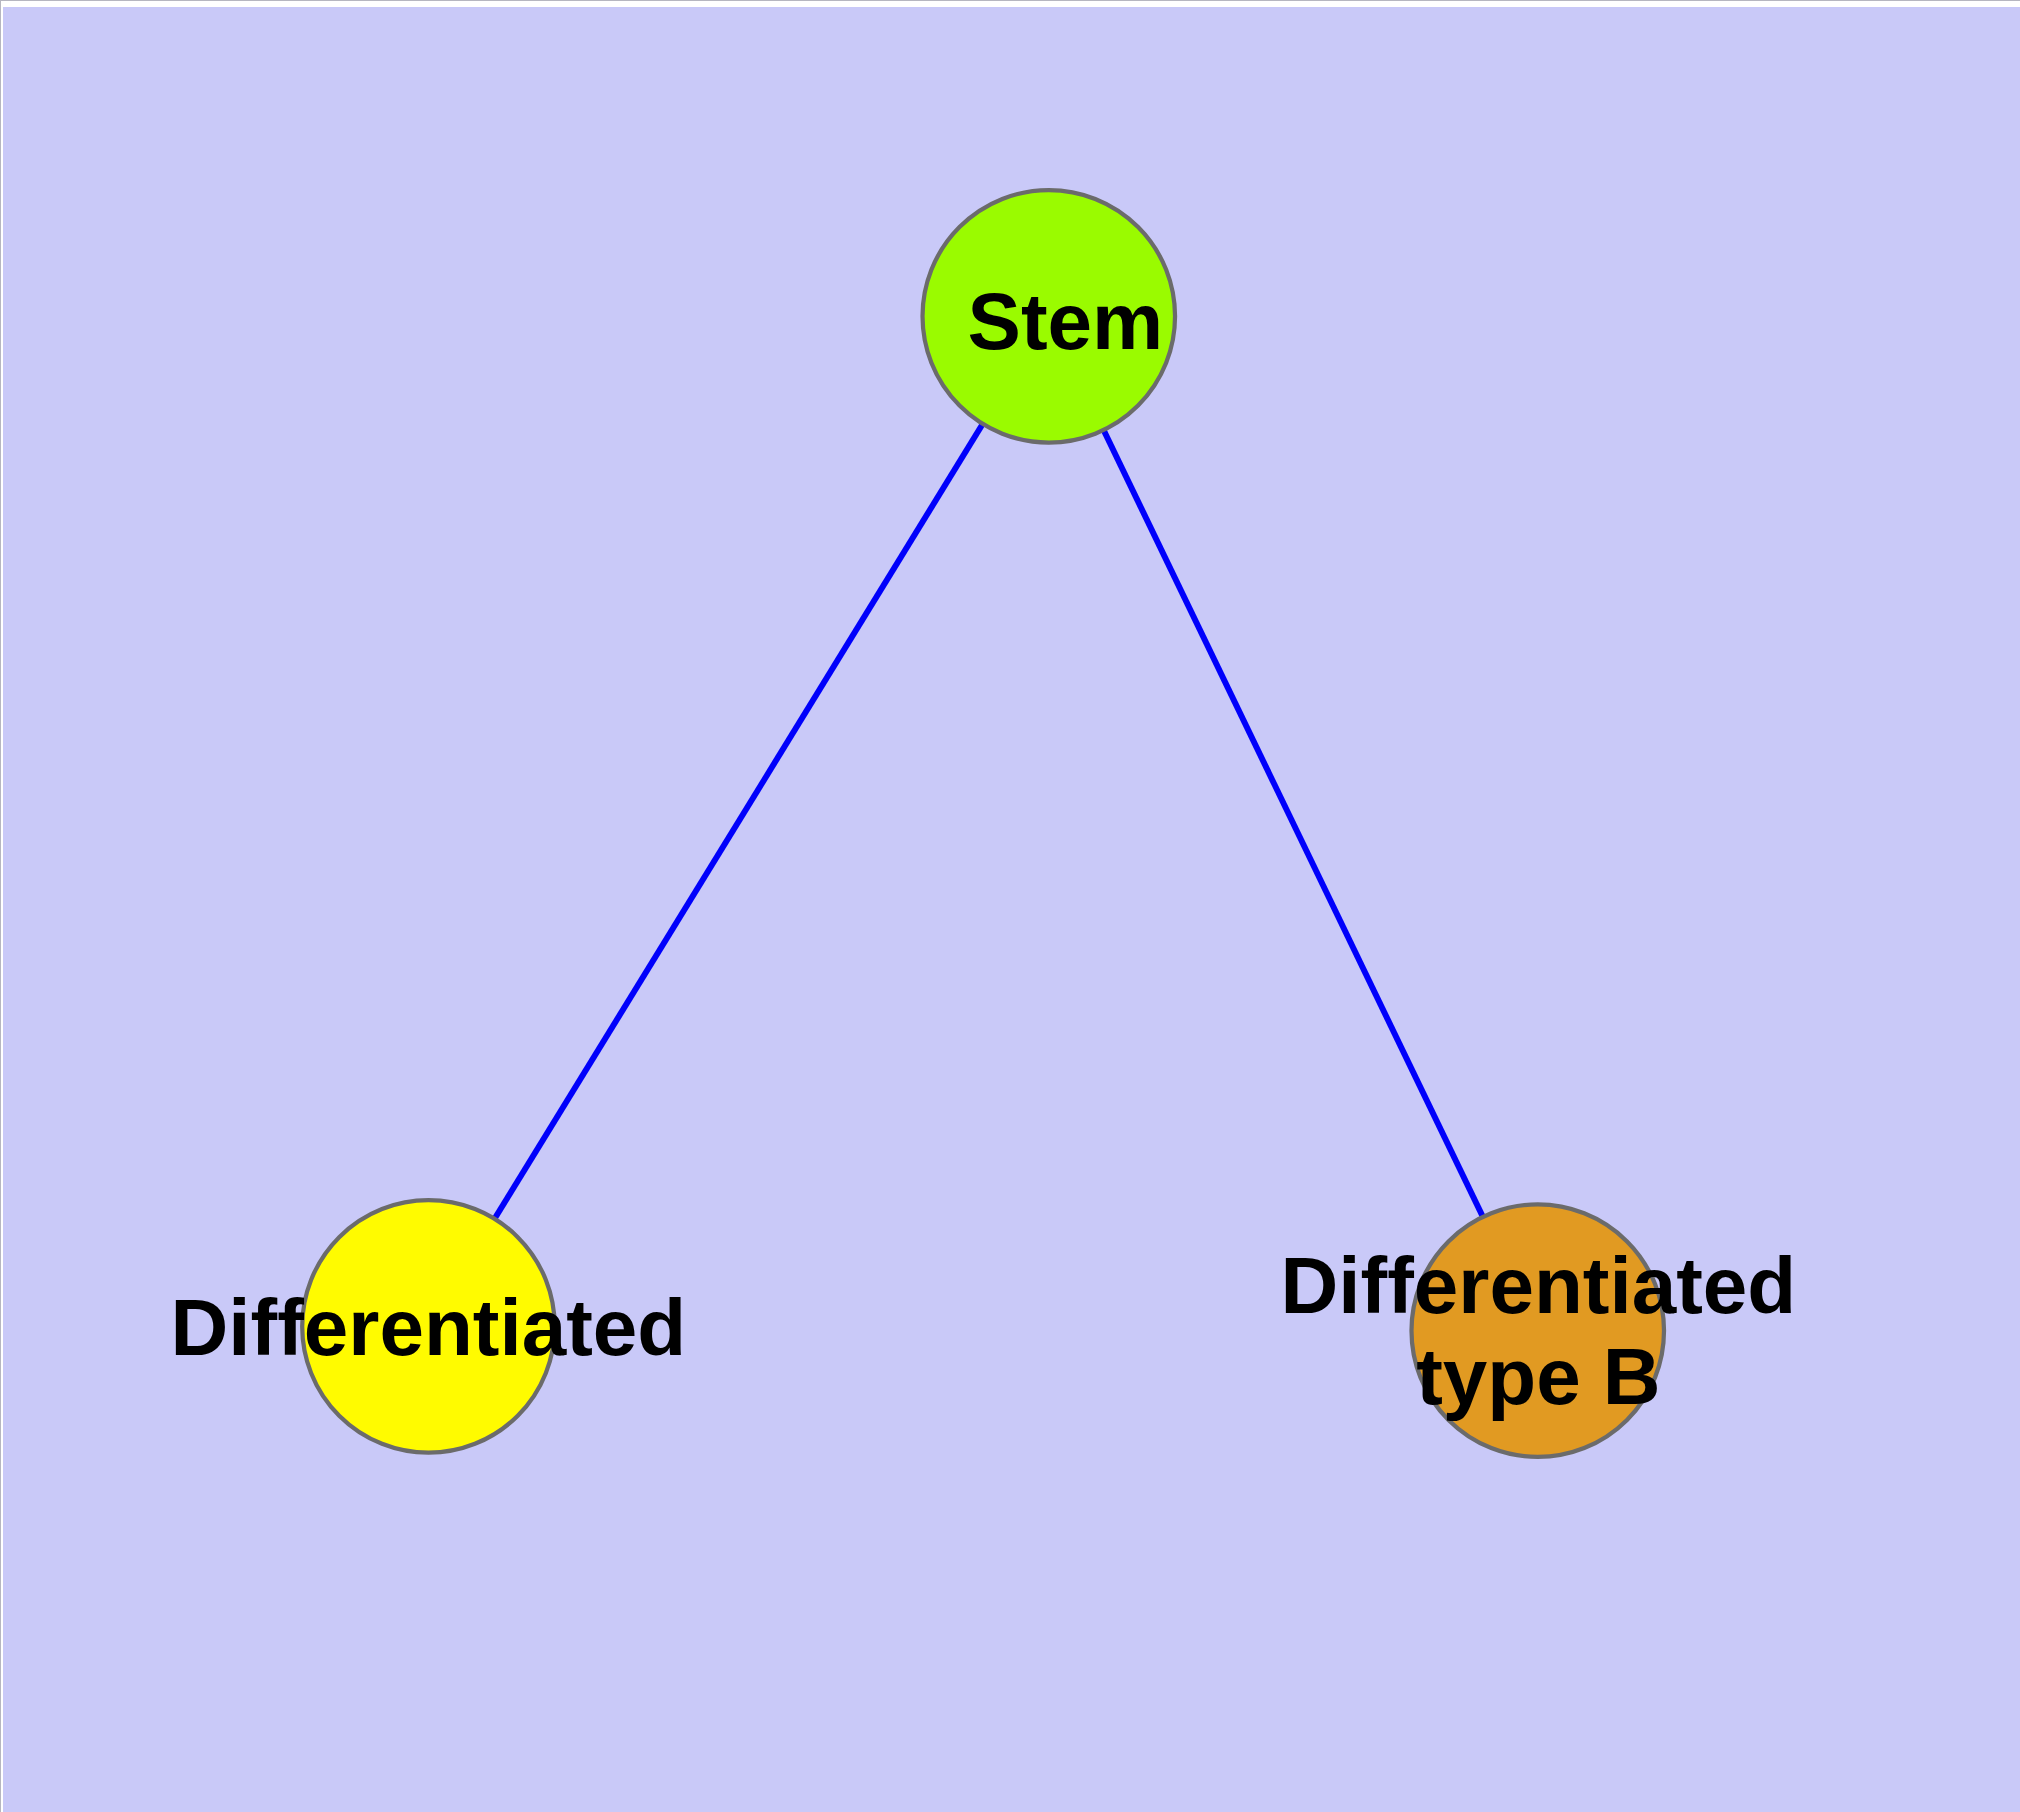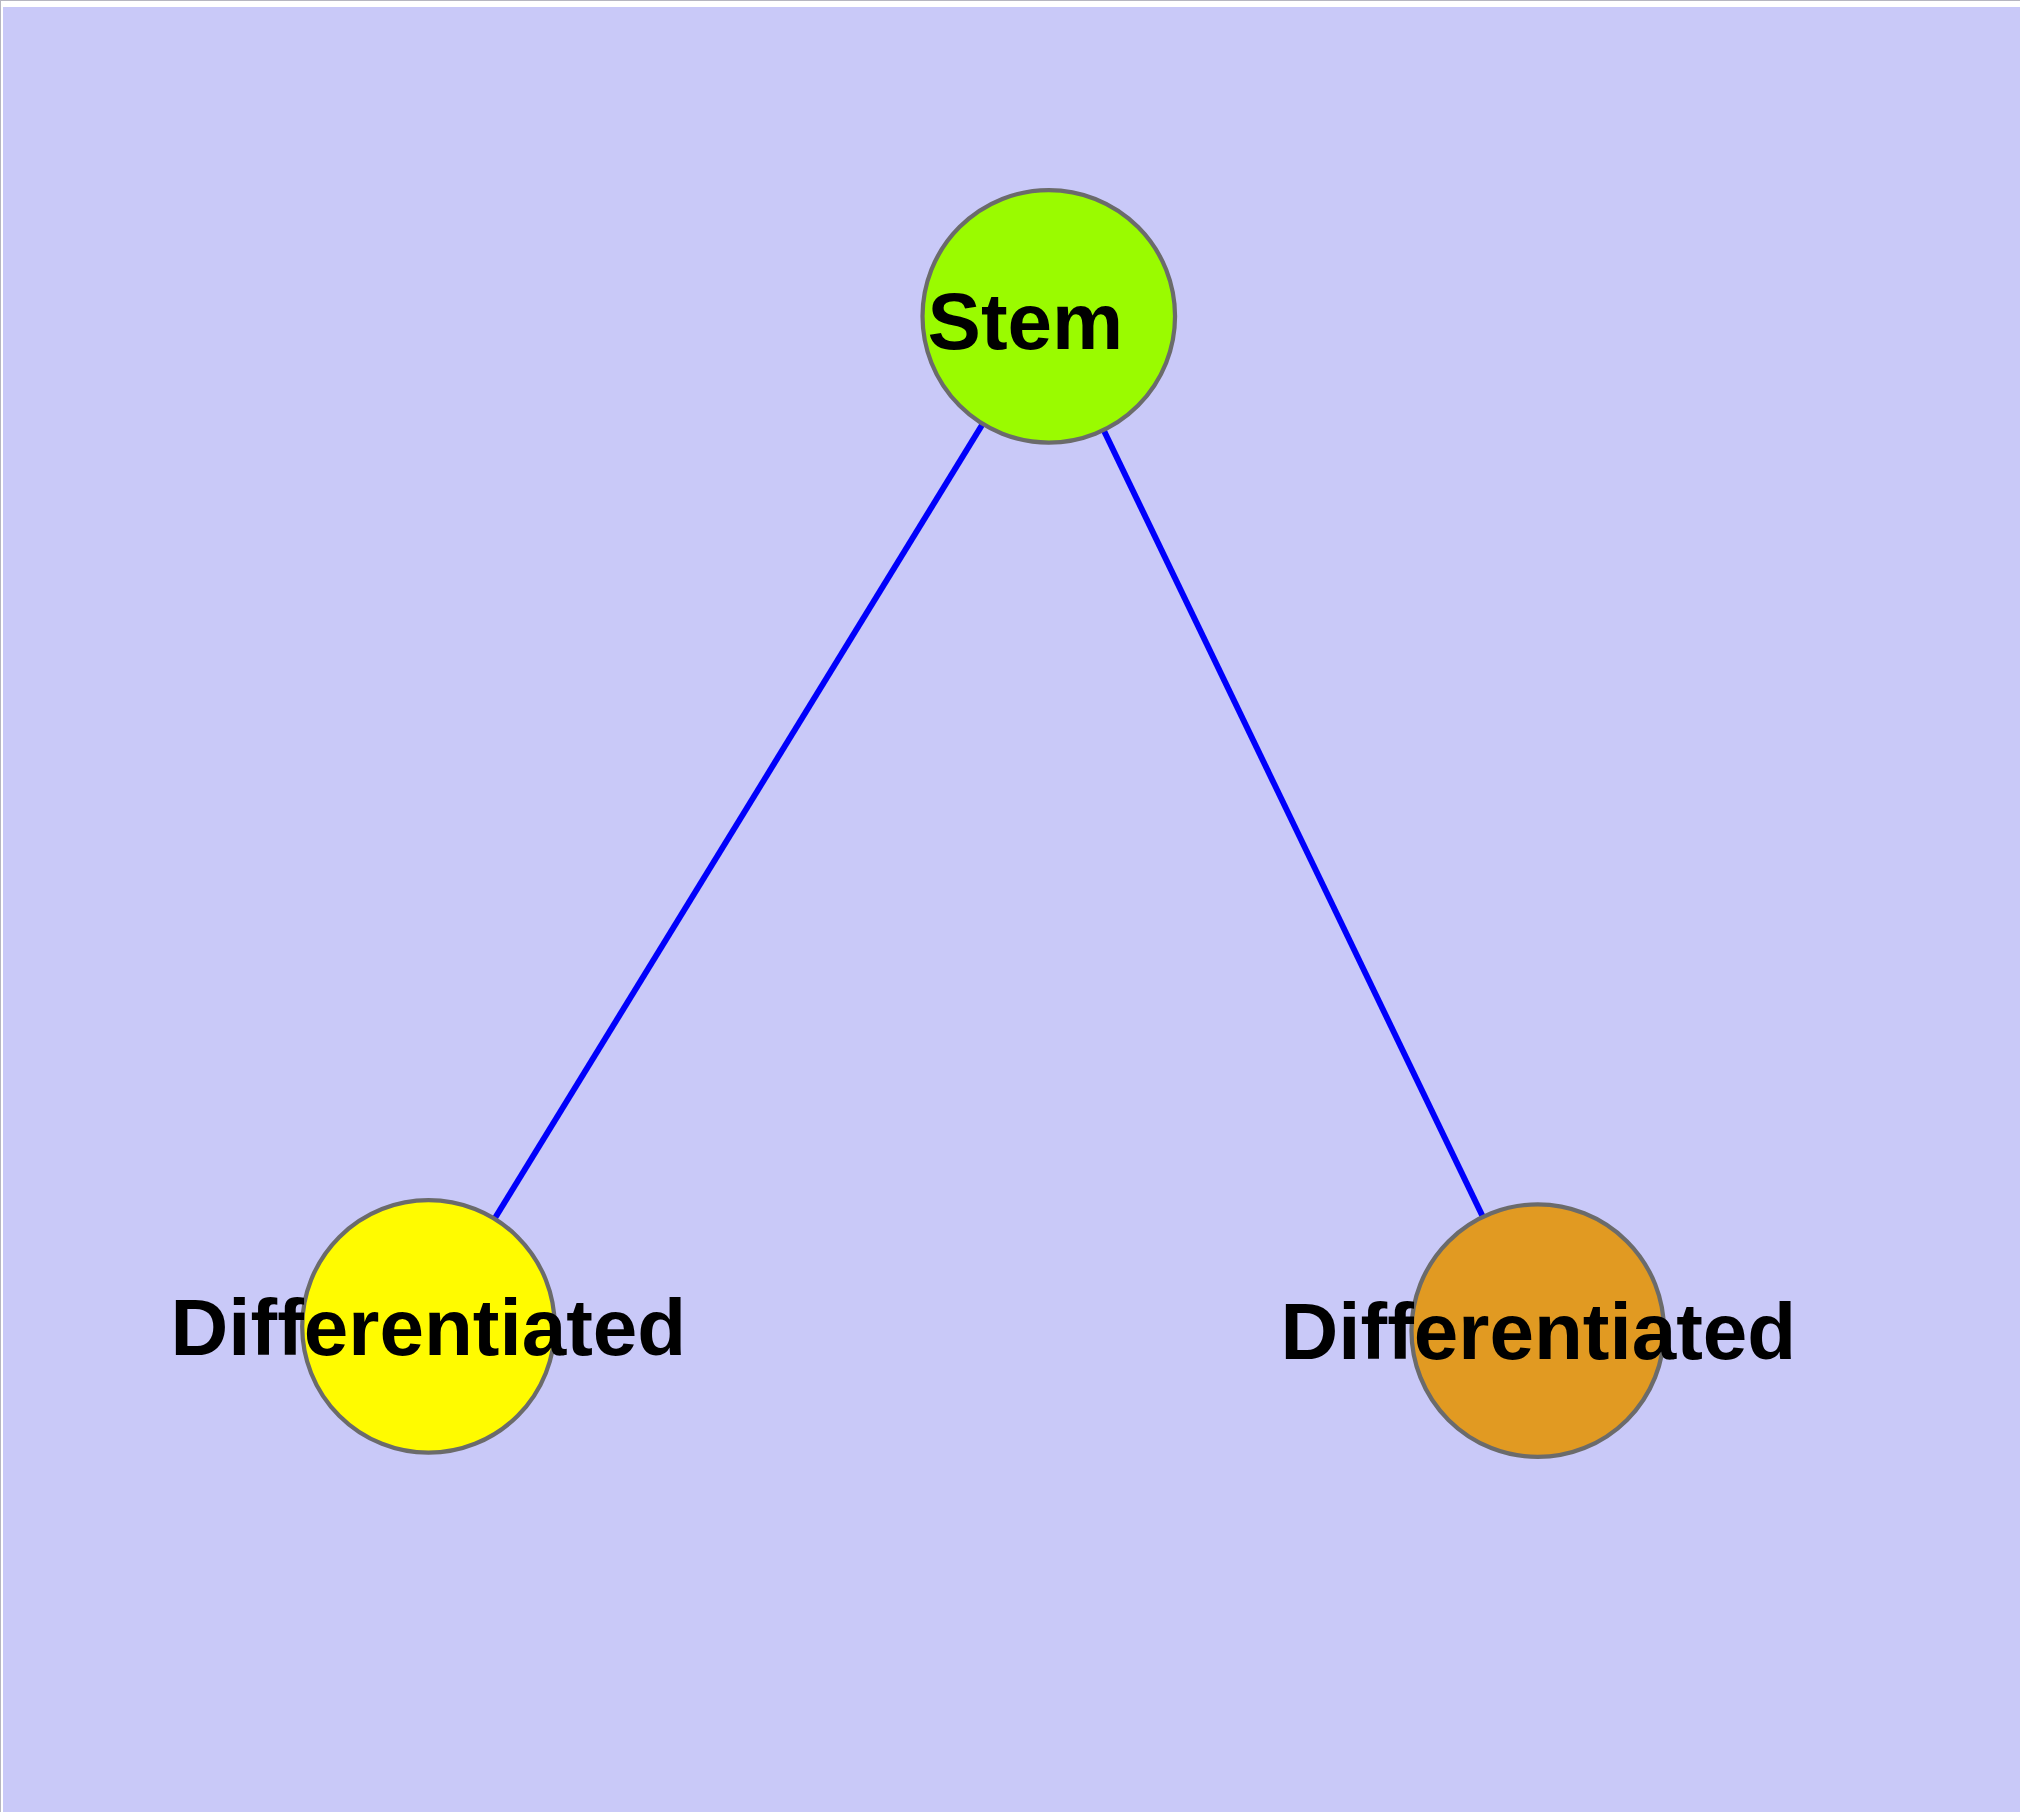--- a/index.html
+++ b/index.html
@@ -58,24 +58,25 @@
   <svg class="graph-svg" viewBox="0 0 2380 2130">
 
     <line x1="1234" y1="365" x2="502" y2="1557" stroke-width="7" stroke="#0000FB"></line>
     <line x1="1234" y1="365" x2="1811" y2="1562" stroke-width="7" stroke="#0000FB"></line>
 
     <circle cx="1234" cy="365" r="149" stroke-width="5" fill="#9AFB00" stroke="#6B6B6B"></circle>
     <circle cx="502" cy="1557" r="149" stroke-width="5" fill="#FFFB00" stroke="#6B6B6B"></circle>
     <circle cx="1811" cy="1562" r="149" stroke-width="5" fill="#E19A22" stroke="#6B6B6B"></circle>
   </svg>
 
-  <div class="node-label" style="left: 1022px; top: 314px;">Stem</div>
+  <div class="node-label" style="left: 1062px; top: 314px;">Stem</div>
 
   <div class="node-label" style="left: 425px; top: 1320px;">
     <span class="line">Differentiated</span>
   </div>
 
   <div class="node-label" style="left: 1535px; top: 1324px;">
     <span class="line">Differentiated</span>
+    <span class="line">type B</span>
   </div>
 
 </div>
 
 
 </body></html>

